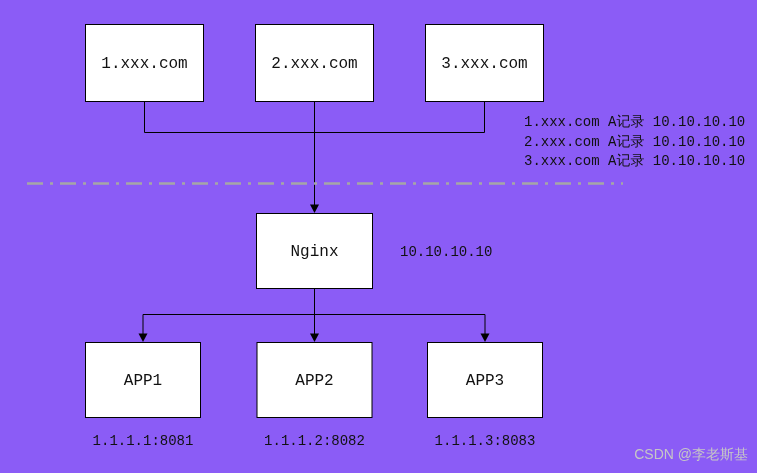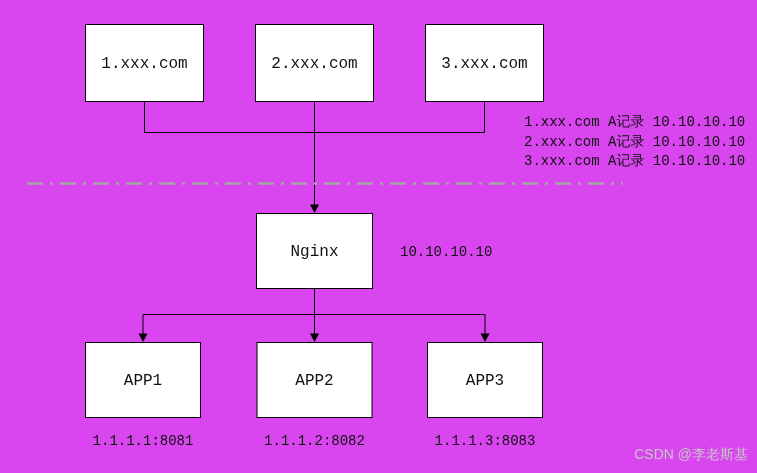--- a/index.html
+++ b/index.html
@@ -4,21 +4,21 @@
 <style>
   html, body {
     margin: 0;
     padding: 0;
     background: #ffffff;
   }
   .page {
     position: relative;
     width: 757px;
     height: 473px;
-    background: #d946ef;
+    background: #8b5cf6;
     overflow: hidden;
   }
   svg { display: block; }
   .node {
     fill: #ffffff;
     stroke: #000000;
     stroke-width: 1;
   }
   .connector {
     stroke: #000000;

